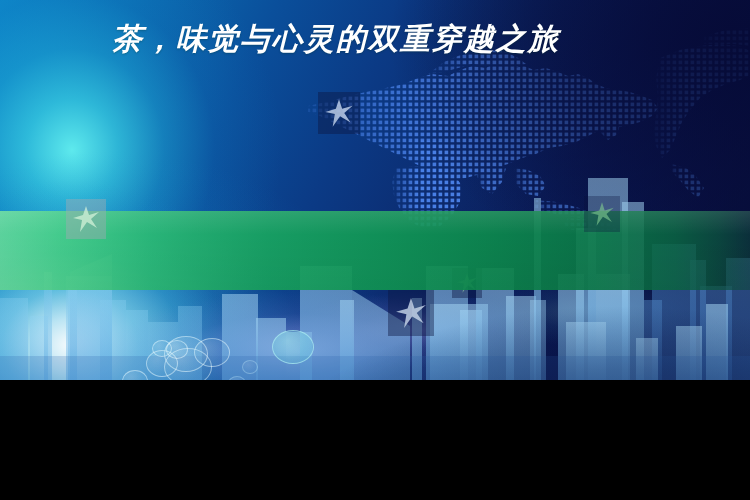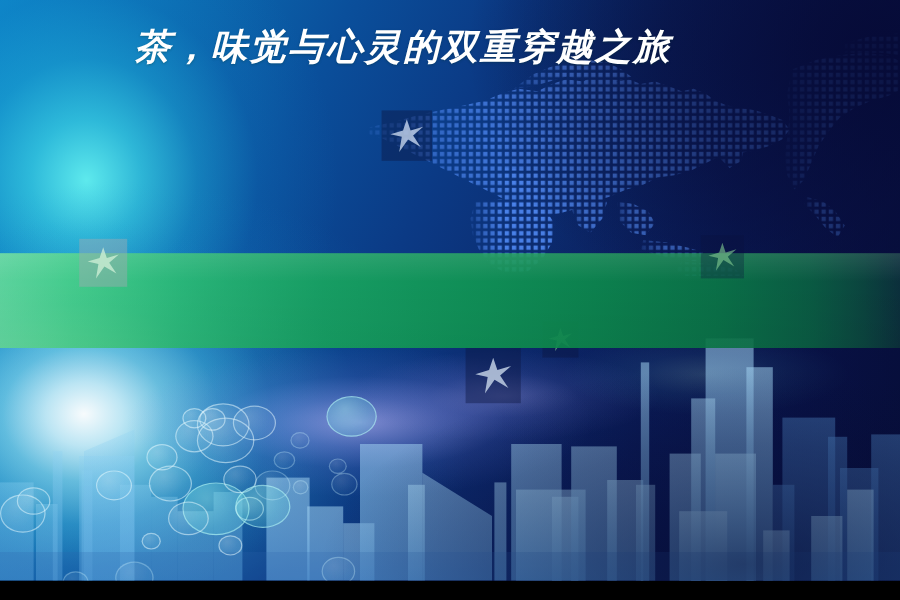--- a/index.html
+++ b/index.html
@@ -3,21 +3,21 @@
 <meta charset="utf-8">
 <style>
   html, body {
     margin: 0;
     padding: 0;
     background: #000;
   }
   #stage {
     position: relative;
     width: 750px;
-    height: 484px;
+    height: 380px;
     overflow: hidden;
     font-family: Liberation Sans, sans-serif;
     background: #0a1444;
   }
 
   
   .layer { position: absolute; inset: 0; }
 
   .bg-base {
     background:

